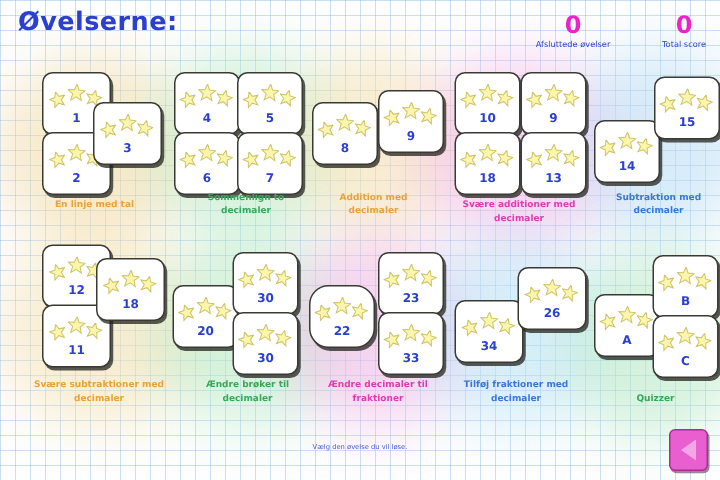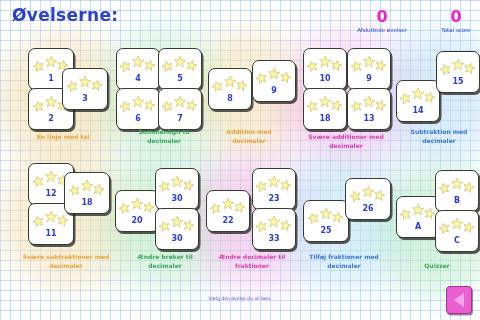--- a/index.html
+++ b/index.html
@@ -505,21 +505,21 @@
             </svg>
           </span>
           <span style="position:absolute;left:27px;top:4px;">
             <svg width="11" height="11" viewBox="0 0 11 11" style="transform:rotate(14deg)">
     <polygon points="5.50,0.00 6.91,3.57 10.73,3.80 7.77,6.24 8.73,9.95 5.50,7.89 2.27,9.95 3.23,6.24 0.27,3.80 4.09,3.57" fill="#fbf6ab" stroke="#cfc46a" stroke-width="0.7"></polygon>
             </svg>
           </span>
         </div>
         <div class="num">30</div>
       </div>
-      <div class="card" style="left: 206px; top: 190px; width: 42px; height: 40px;">
+      <div class="card" style="left: 206px; top: 190px; width: 42px; height: 40px; border-radius: 13px;">
         <div class="stars">
           <span style="position:absolute;left:3px;top:5px;">
             <svg width="11" height="11" viewBox="0 0 11 11" style="transform:rotate(-16deg)">
     <polygon points="5.50,0.00 6.91,3.57 10.73,3.80 7.77,6.24 8.73,9.95 5.50,7.89 2.27,9.95 3.23,6.24 0.27,3.80 4.09,3.57" fill="#fbf6ab" stroke="#cfc46a" stroke-width="0.7"></polygon>
             </svg>
           </span>
           <span style="position:absolute;left:15px;top:0px;">
             <svg width="12" height="12" viewBox="0 0 12 12" style="transform:rotate(4deg)">
     <polygon points="6.00,0.00 7.53,3.89 11.71,4.15 8.48,6.81 9.53,10.85 6.00,8.61 2.47,10.85 3.52,6.81 0.29,4.15 4.47,3.89" fill="#fbf6ab" stroke="#cfc46a" stroke-width="0.7"></polygon>
             </svg>
@@ -583,21 +583,21 @@
             <svg width="12" height="12" viewBox="0 0 12 12" style="transform:rotate(4deg)">
     <polygon points="6.00,0.00 7.53,3.89 11.71,4.15 8.48,6.81 9.53,10.85 6.00,8.61 2.47,10.85 3.52,6.81 0.29,4.15 4.47,3.89" fill="#fbf6ab" stroke="#cfc46a" stroke-width="0.7"></polygon>
             </svg>
           </span>
           <span style="position:absolute;left:28px;top:4px;">
             <svg width="11" height="11" viewBox="0 0 11 11" style="transform:rotate(14deg)">
     <polygon points="5.50,0.00 6.91,3.57 10.73,3.80 7.77,6.24 8.73,9.95 5.50,7.89 2.27,9.95 3.23,6.24 0.27,3.80 4.09,3.57" fill="#fbf6ab" stroke="#cfc46a" stroke-width="0.7"></polygon>
             </svg>
           </span>
         </div>
-        <div class="num">25</div>
+        <div class="num">34</div>
       </div>
       <div class="card" style="left: 345px; top: 178px; width: 44px; height: 40px;">
         <div class="stars">
           <span style="position:absolute;left:4px;top:5px;">
             <svg width="11" height="11" viewBox="0 0 11 11" style="transform:rotate(-16deg)">
     <polygon points="5.50,0.00 6.91,3.57 10.73,3.80 7.77,6.24 8.73,9.95 5.50,7.89 2.27,9.95 3.23,6.24 0.27,3.80 4.09,3.57" fill="#fbf6ab" stroke="#cfc46a" stroke-width="0.7"></polygon>
             </svg>
           </span>
           <span style="position:absolute;left:16px;top:0px;">
             <svg width="12" height="12" viewBox="0 0 12 12" style="transform:rotate(4deg)">

